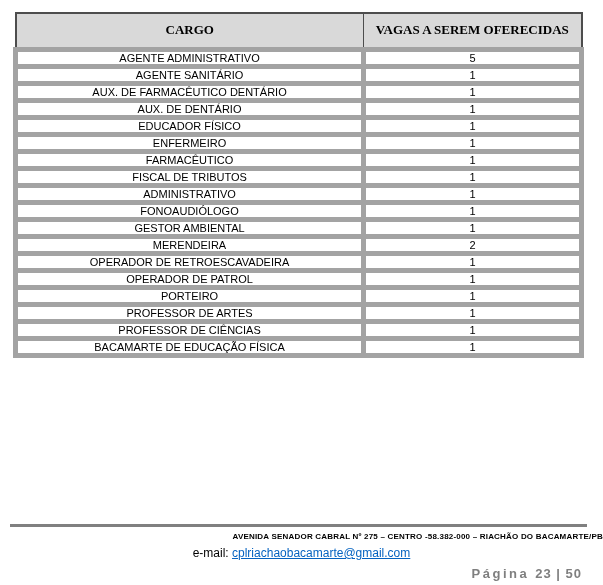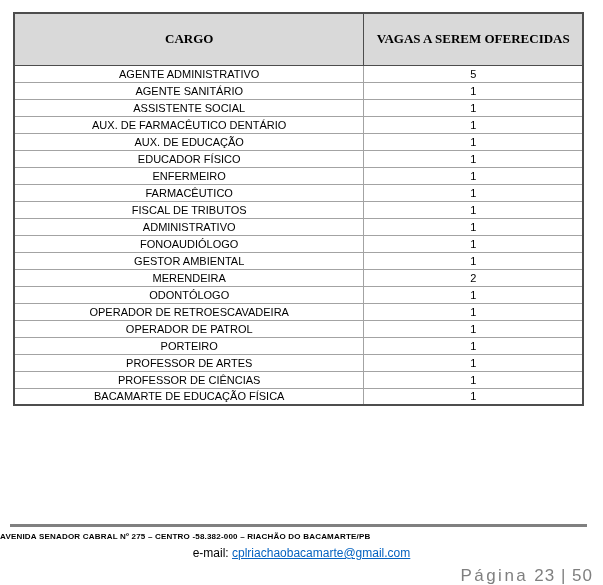--- a/index.html
+++ b/index.html
@@ -14,35 +14,35 @@
   }
   table.vacancies {
     position: absolute;
     left: 13px;
     top: 12px;
     width: 571px;
     border-collapse: collapse;
     border: 2px solid #4d4d4d;
   }
   table.vacancies th {
-    height: 52px;
+    height: 36px;
     background: #d9d9d9;
     border: 1px solid #4d4d4d;
     font-family: "Liberation Serif", serif;
     font-weight: bold;
     font-size: 13px;
     color: #000000;
     text-align: center;
     vertical-align: middle;
   }
   table.vacancies th.col-cargo { width: 61.5%; }
   table.vacancies th.col-vagas { width: 38.5%; }
   table.vacancies td {
     height: 17px;
-    border: 1px solid #a3a3a3;
+    border: 5px solid #a3a3a3;
     font-family: "Liberation Sans", sans-serif;
     font-size: 11px;
     color: #000000;
     text-align: center;
     vertical-align: middle;
     padding: 0 12px;
     white-space: nowrap;
   }
   .footer {
     position: absolute;
@@ -50,43 +50,43 @@
     top: 524px;
     width: 603px;
   }
   .separator {
     margin: 0 16px 0 10px;
     height: 3px;
     background: #808080;
   }
   .address {
     margin-top: 5px;
-    text-align: left;
+    text-align: right;
     font-size: 8px;
     font-weight: bold;
     color: #000000;
     letter-spacing: 0.2px;
   }
   .email-line {
     margin-top: 5px;
     text-align: center;
     font-size: 12px;
     color: #000000;
   }
   .email-link {
     color: #0563c1;
     cursor: pointer;
     margin-top: 16px;
   }
   .page-number {
     position: absolute;
-    right: 10px;
+    right: 21px;
     top: 42px;
-    font-size: 17px;
-    font-weight: normal;
+    font-size: 13px;
+    font-weight: bold;
     color: #7f7f7f;
     letter-spacing: 2.5px;
     white-space: nowrap;
   }
   .page-number .page-value { letter-spacing: 1px; margin-left: 6px; }
 </style>
 </head>
 <body>
 
 <div class="page">
@@ -101,29 +101,25 @@
     <tbody id="table-body">
         <tr>
           <td>AGENTE ADMINISTRATIVO</td>
           <td>5</td>
         </tr>
         <tr>
           <td>AGENTE SANITÁRIO</td>
           <td>1</td>
         </tr>
         <tr>
-          <td>ASSISTENTE SOCIAL</td>
-          <td>1</td>
-        </tr>
-        <tr>
           <td>AUX. DE FARMACÊUTICO DENTÁRIO</td>
           <td>1</td>
         </tr>
         <tr>
-          <td>AUX. DE EDUCAÇÃO</td>
+          <td>AUX. DE DENTÁRIO</td>
           <td>1</td>
         </tr>
         <tr>
           <td>EDUCADOR FÍSICO</td>
           <td>1</td>
         </tr>
         <tr>
           <td>ENFERMEIRO</td>
           <td>1</td>
         </tr>
@@ -143,24 +139,20 @@
           <td>FONOAUDIÓLOGO</td>
           <td>1</td>
         </tr>
         <tr>
           <td>GESTOR AMBIENTAL</td>
           <td>1</td>
         </tr>
         <tr>
           <td>MERENDEIRA</td>
           <td>2</td>
-        </tr>
-        <tr>
-          <td>ODONTÓLOGO</td>
-          <td>1</td>
         </tr>
         <tr>
           <td>OPERADOR DE RETROESCAVADEIRA</td>
           <td>1</td>
         </tr>
         <tr>
           <td>OPERADOR DE PATROL</td>
           <td>1</td>
         </tr>
         <tr>

